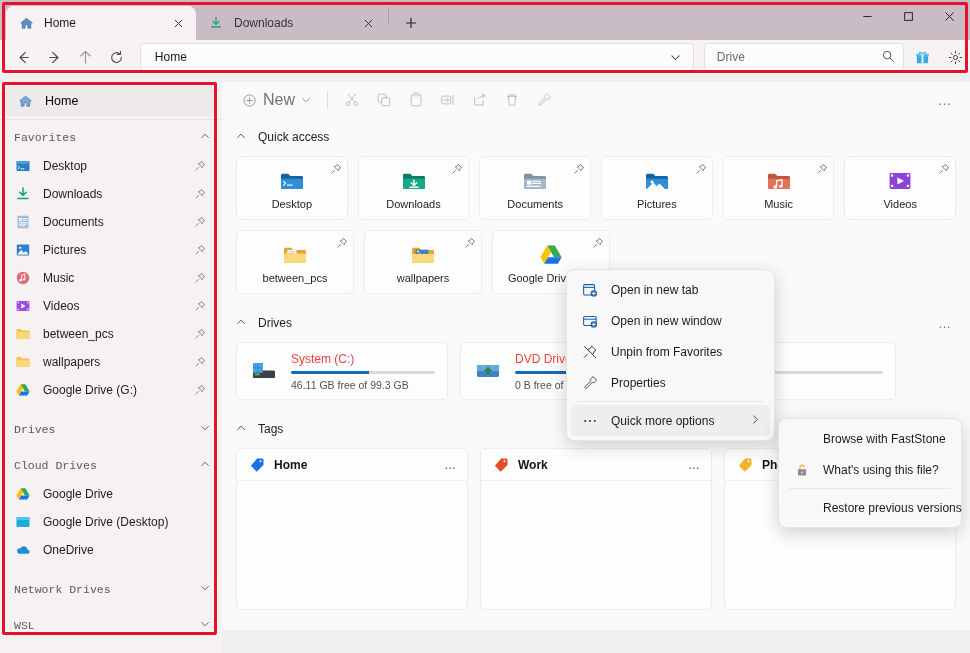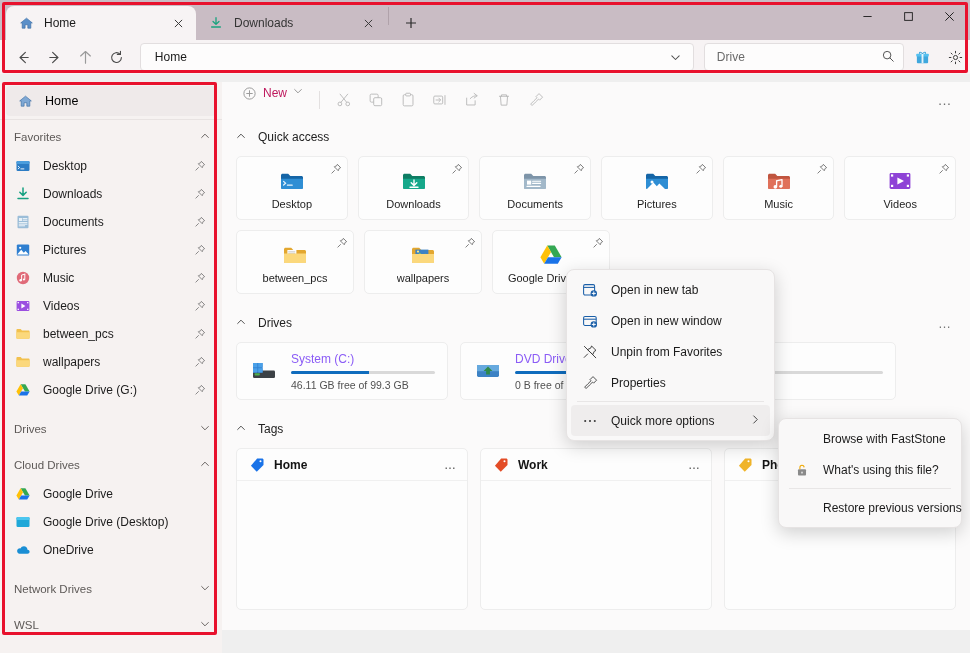--- a/index.html
+++ b/index.html
@@ -77,23 +77,23 @@
   .search-ph { flex: 1; }
   .iconbtn-sm { width: 30px; height: 28px; display: flex; align-items: center; justify-content: center; margin-left: 4px; }
 
   
   .commandbar {
     position: absolute; top: 82px; left: 222px; width: 748px; height: 36px;
     background: #fbfafa;
     display: flex; align-items: center; padding-left: 12px;
   }
   .newbtn {
-    display: flex; align-items: flex-start; gap: 6px;
+    display: flex; align-items: center; gap: 6px;
     height: 28px; padding: 0 8px; border-radius: 4px;
-    font-size: 12px; color: #be185d;
+    font-size: 16px; color: #737373;
   }
   .cb-sep { width: 1px; height: 18px; background: #e3e0e0; margin: 0 8px; }
   .cb-icon { width: 32px; height: 28px; display: flex; align-items: center; justify-content: center; color: #b9b9b9; border-radius: 4px;}
   .cb-dots { position: absolute; right: 10px; top: 4px; width: 30px; height: 28px; display:flex; align-items:center; justify-content:center; color:#707070; font-size:14px; letter-spacing:1px;}
 
   
   .sidebar {
     position: absolute; top: 82px; left: 0; width: 222px; height: 571px;
     background: #f6f2f1;
     overflow: hidden;
@@ -104,21 +104,21 @@
   }
   .side-home::before {
     content: ""; position: absolute; left: -4px; top: 7px;
     width: 3px; height: 16px; background: #0f6cbd; border-radius: 2px;
   }
   .side-sep { height:1px; background:#e8e3e2; margin: 3px 0 2px 0;}
   .group-hdr {
     display: flex; align-items: center; height: 30px; padding: 0 12px 0 14px;
     font-size: 11.5px; color: #5d5957;
   }
-  .group-hdr .ghlabel { flex: 1; }
+  .group-hdr .ghlabel { flex: 1; font-family: Liberation Mono, monospace; }
   .chev { color: #5d5957; font-size: 9px; }
   .side-item {
     display: flex; align-items: center; height: 28px; padding-left: 10px; padding-right: 10px;
     font-size: 12px; color: #1c1c1c; border-radius: 4px; margin: 0 4px;
   }
   .side-icon { width: 18px; height: 18px; margin-right: 11px; flex: none; display:flex; align-items:center; justify-content:center;}
   .side-label { flex: 1; white-space: nowrap; overflow:hidden; text-overflow:ellipsis;}
   .pin { width: 16px; color: #6b6b6b; flex: none; display:flex; align-items:center; justify-content:center;}
 
   
@@ -140,21 +140,21 @@
   .qcard .qicon { width: 28px; height: 28px; margin-bottom: 3px; display:flex; align-items:center; justify-content:center;}
   .qcard .qlabel { font-size: 11px; color: #1d1d1d; white-space: nowrap; overflow: hidden; text-overflow: ellipsis; max-width: 110px; text-align:center;}
   .qcard .qpin { position: absolute; top: 4px; right: 5px; color: #5a5a5a; }
   .drives-row { display: flex; gap: 12px; padding: 0 14px; margin-top: 4px; }
   .dcard {
     width: 212px; height: 58px; background: #fdfdfd; border: 1px solid #ededed;
     border-radius: 5px; display: flex; align-items: center; padding: 0 12px;
   }
   .dicon { width: 30px; height: 30px; margin-right: 12px; flex: none; display:flex; align-items:center; justify-content:center;}
   .dinfo { flex: 1; min-width:0; }
-  .dname { font-size: 12px; color: #8b5cf6; margin-bottom: 5px; white-space:nowrap; overflow:hidden;}
+  .dname { font-size: 12px; color: #ef4444; margin-bottom: 5px; white-space:nowrap; overflow:hidden;}
   .dbar { width: 100%; height: 3px; background: #d9d9d9; border-radius: 2px; overflow: hidden; }
   .dbar .dfill { height: 3px; background: #0f6cbd; }
   .dfree { font-size: 10.5px; color: #515151; margin-top: 5px; white-space:nowrap; overflow:hidden;}
   .tags-row { display: flex; gap: 12px; padding: 0 14px; margin-top: 4px; }
   .tcard {
     width: 238px; height: 162px; background: #fdfdfd; border: 1px solid #ededed;
     border-radius: 5px; overflow: hidden;
   }
   .tcard-hdr { display: flex; align-items: center; height: 32px; padding: 0 10px 0 12px; border-bottom: 1px solid #f0f0f0; }
   .tcard-hdr .ticon { width: 16px; height: 16px; margin-right: 9px; flex:none; display:flex; align-items:center;justify-content:center;}

